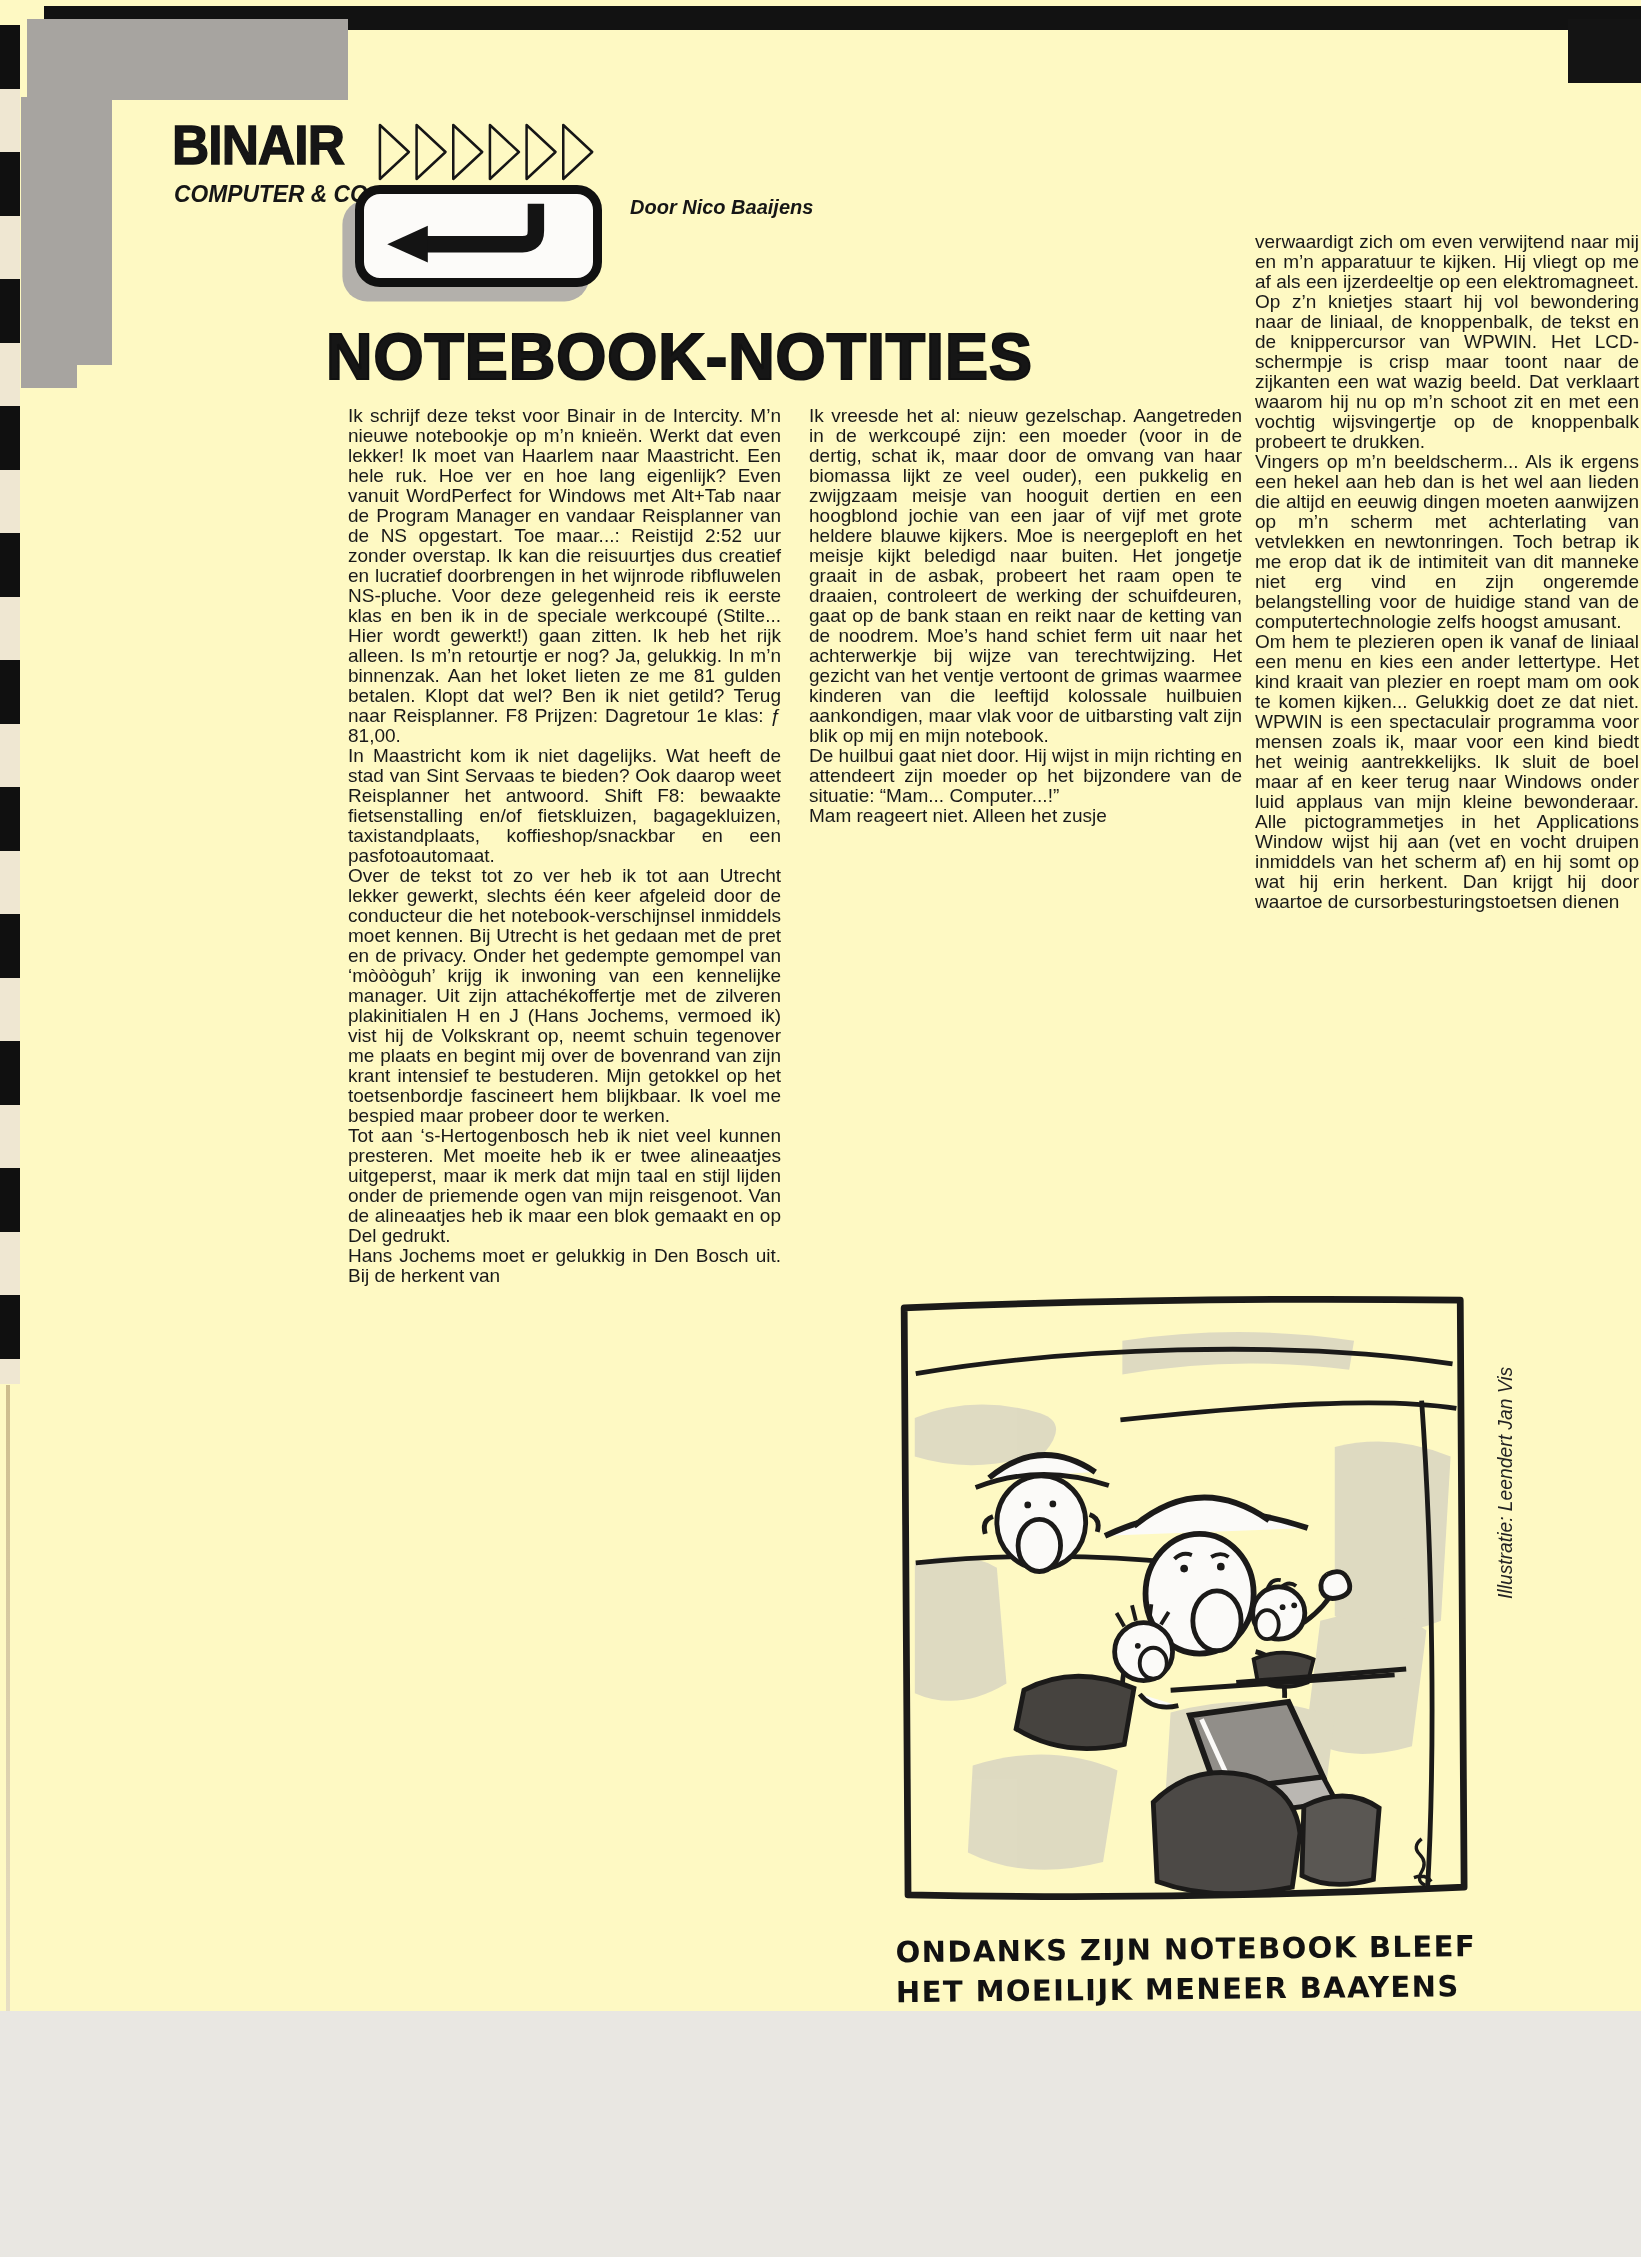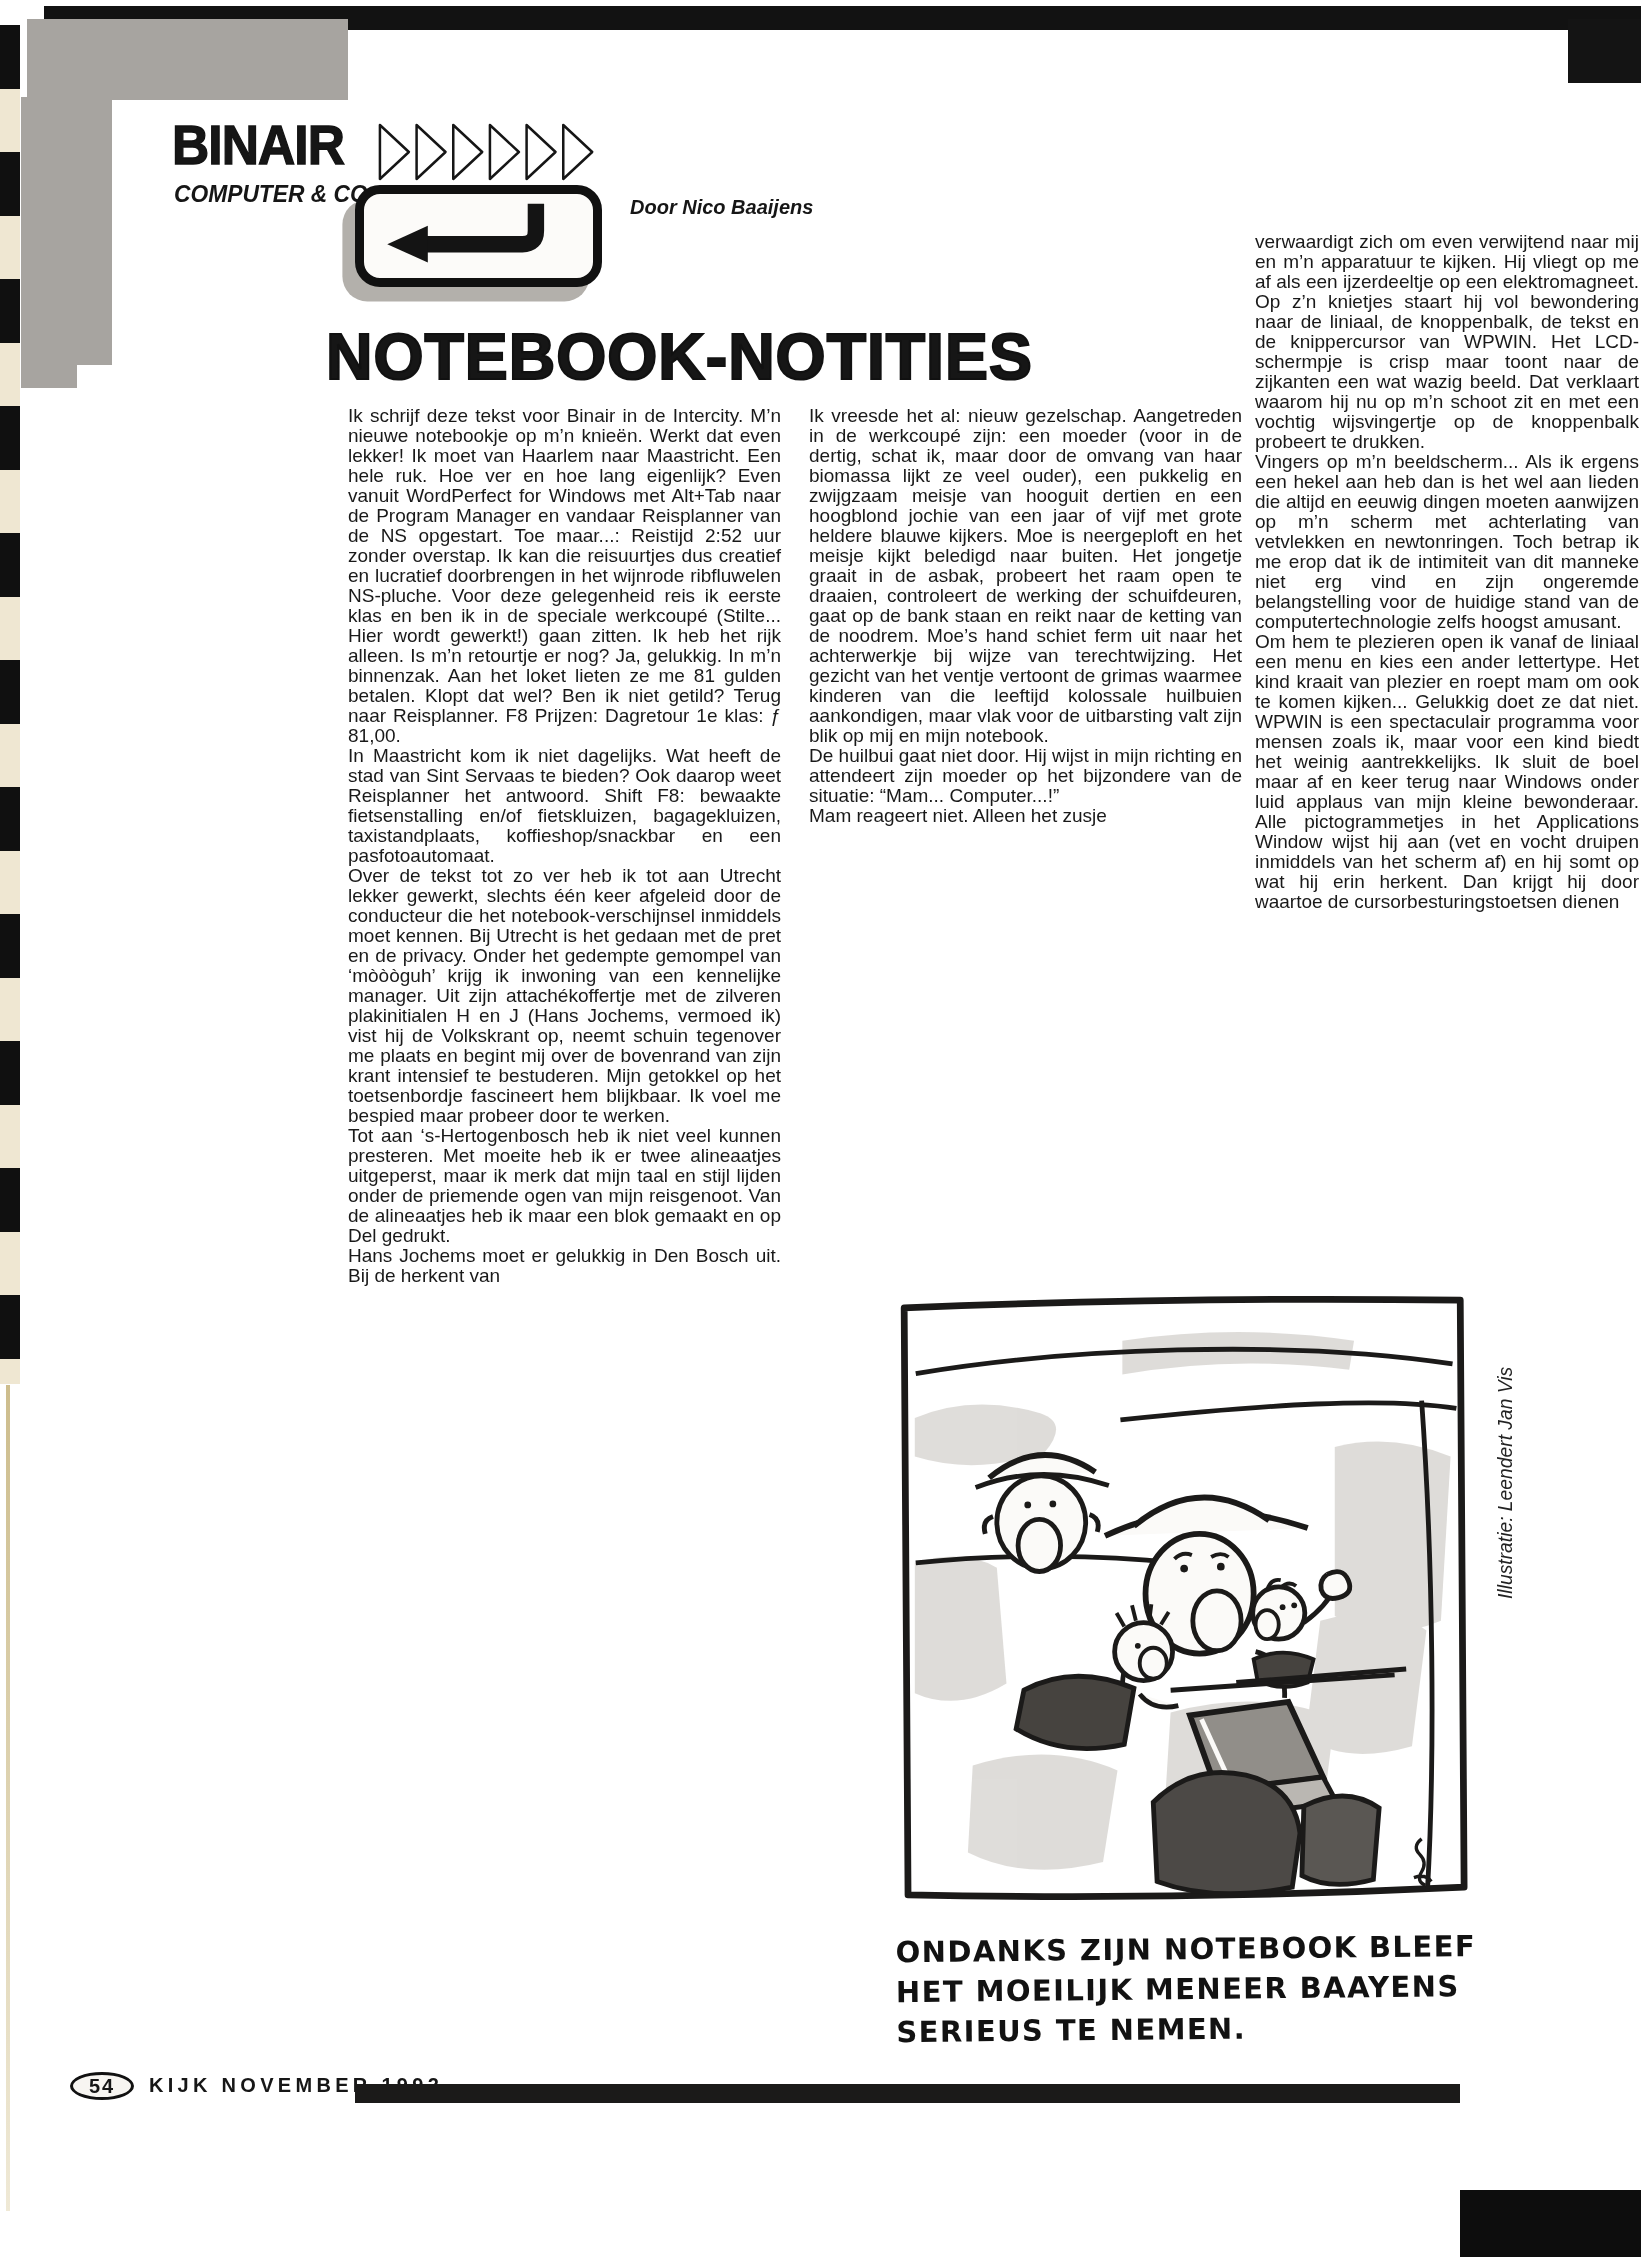--- a/index.html
+++ b/index.html
@@ -1,16 +1,16 @@
 <!DOCTYPE html>
 <html lang="nl"><head>
 <meta charset="utf-8">
 <style>
   html,body{margin:0;padding:0;background:#e9e7e2;}
-  .page{position:relative;width:1641px;height:2257px;background:#ffffff;overflow:hidden;
+  .page{position:relative;width:1641px;height:2011px;background:#fef9c3;overflow:hidden;
         font-family:"Liberation Sans",sans-serif;color:#161616;}
   
   .top-bar{position:absolute;left:44px;top:5.8px;width:1597px;height:24px;background:#121212;}
   .tr-block{position:absolute;left:1568px;top:19.3px;width:73px;height:64px;background:#141414;}
   .left-strip{position:absolute;left:0;top:25px;width:20px;height:1359px;
         background:repeating-linear-gradient(180deg,#101010 0 64px,#efe7d2 64px 127px);}
   .left-line{position:absolute;left:5.8px;top:1385px;width:3.9px;height:826px;
         background:linear-gradient(#cdbd8d,#efe9d6);}
   .gray-a{position:absolute;left:27px;top:19.3px;width:321px;height:81px;background:#a7a4a0;}
   .gray-b{position:absolute;left:21px;top:97px;width:91px;height:268px;background:#a7a4a0;}

